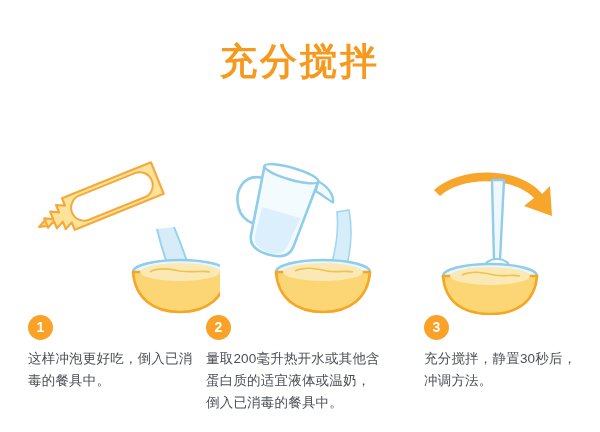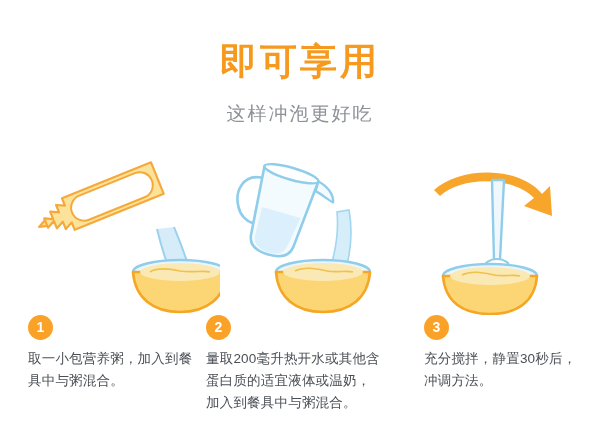--- a/index.html
+++ b/index.html
@@ -84,22 +84,21 @@
     width: 176px;
   }
   .step3 .step-text { width: 160px; }
   svg { display: block; }
 </style>
 </head>
 <body>
 
 <div class="page">
 
-  <div class="title">即可享用</div>
-  <div class="subtitle">这样冲泡更好吃</div>
+  <div class="title">充分搅拌</div>
 
   <div class="illustrations">
 
     <svg width="200" height="165" viewBox="0 0 200 165" style="position:absolute; left:20px; top:0;">
 
       <g transform="rotate(-22 95 70)">
         <path d="M22 48 L30 44 L30 52 L38 48 L38 56 L46 52 L46 60 L54 56 L54 64 L150 64 L150 30 L54 30 L54 38 L46 34 L46 42 L38 38 L38 46 L30 42 L30 50 Z" fill="#fde39a" stroke="#f6a93b" stroke-width="2.2" stroke-linejoin="round"></path>
         <rect x="58" y="34" width="86" height="26" rx="13" fill="#ffffff" stroke="#f6a93b" stroke-width="2"></rect>
       </g>
 
@@ -148,26 +147,26 @@
       <ellipse cx="90" cy="126" rx="40" ry="9" fill="#fbe9b5"></ellipse>
       <path d="M62 125 C72 120, 84 123, 94 125 C104 127, 114 124, 120 126" fill="none" stroke="#f0c14d" stroke-width="1.6"></path>
     </svg>
 
   </div>
 
   <div class="steps">
 
     <div class="step step1">
       <span class="badge">1</span>
-      <div class="step-text">取一小包营养粥，加入到餐具中与粥混合。</div>
+      <div class="step-text">这样冲泡更好吃，倒入已消毒的餐具中。</div>
     </div>
 
     <div class="step step2">
       <span class="badge">2</span>
-      <div class="step-text">量取200毫升热开水或其他含蛋白质的适宜液体或温奶，加入到餐具中与粥混合。</div>
+      <div class="step-text">量取200毫升热开水或其他含蛋白质的适宜液体或温奶，倒入已消毒的餐具中。</div>
     </div>
 
     <div class="step step3">
       <span class="badge">3</span>
       <div class="step-text">充分搅拌，静置30秒后，冲调方法。</div>
     </div>
 
   </div>
 
 </div>

